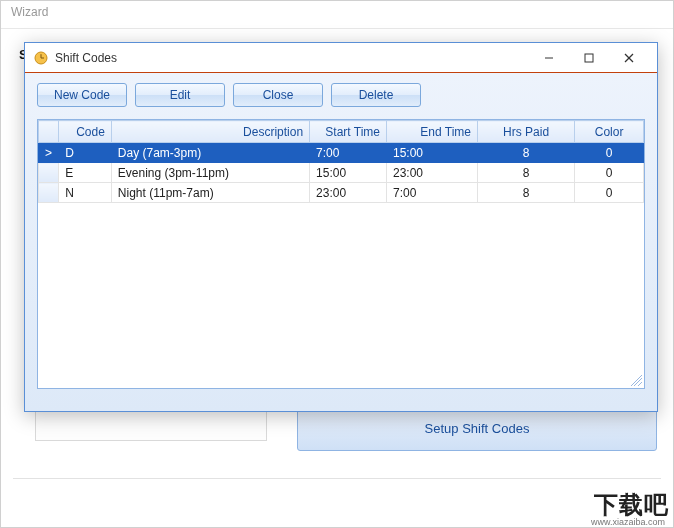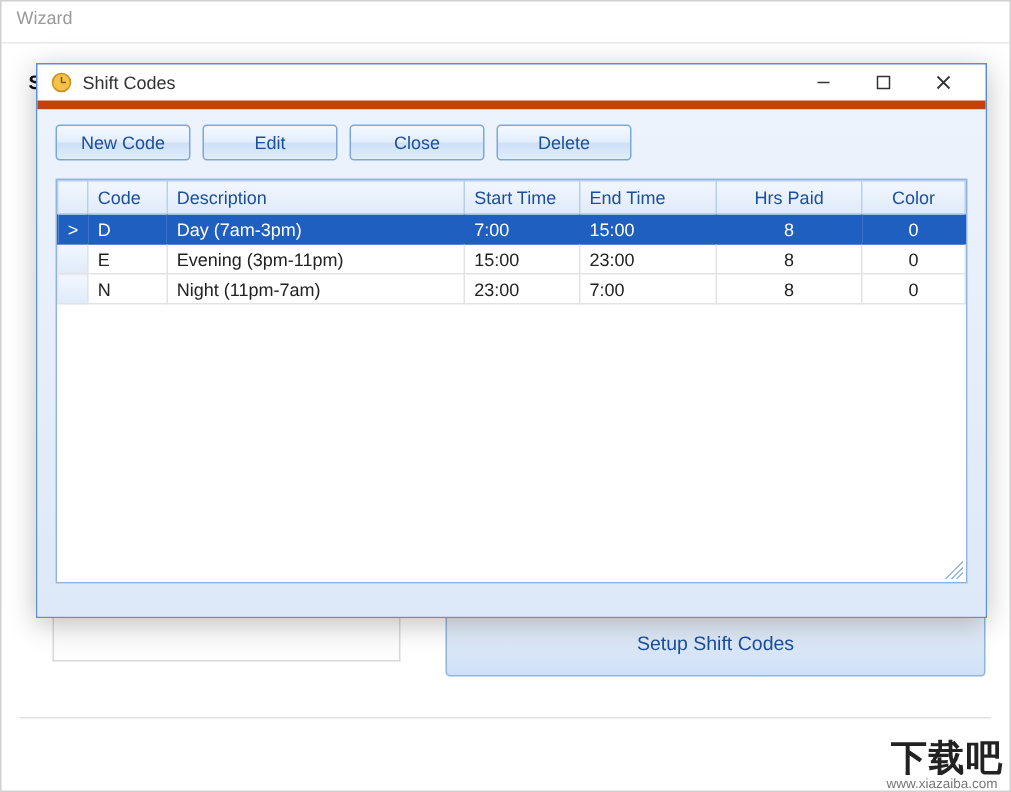--- a/index.html
+++ b/index.html
@@ -112,21 +112,21 @@
   height: 370px;
   background: #fff;
   border: 1px solid #5a8fd6;
   box-shadow: 0 4px 18px rgba(0,0,0,0.25);
 }
 .dialog-titlebar {
   height: 30px;
   display: flex;
   align-items: center;
   padding: 0 8px;
-  border-bottom: 6px solid #c2410c;
+  border-bottom: 1px solid #c2410c;
 }
 .dialog-icon {
   width: 16px; height: 16px;
   margin-right: 6px;
   display: flex; align-items:center; justify-content:center;
 }
 .dialog-title {
   flex: 1;
   color: #333;
   font-size: 12px;
@@ -174,21 +174,21 @@
   border-collapse: collapse;
   font-size: 12px;
 }
 table.grid th {
   background: linear-gradient(#f2f7fe, #dfeafa);
   color: #1a4f9c;
   font-weight: normal;
   border: 1px solid #b8cfec;
   padding: 3px 6px;
   height: 22px;
-  text-align: left;
+  text-align: right;
 }
 table.grid th.center { text-align: center; }
 table.grid td {
   border: 1px solid #e3e3e3;
   padding: 2px 6px;
   height: 20px;
   color: #222;
 }
 table.grid td.center { text-align: center; }
 table.grid tr.selected td {

